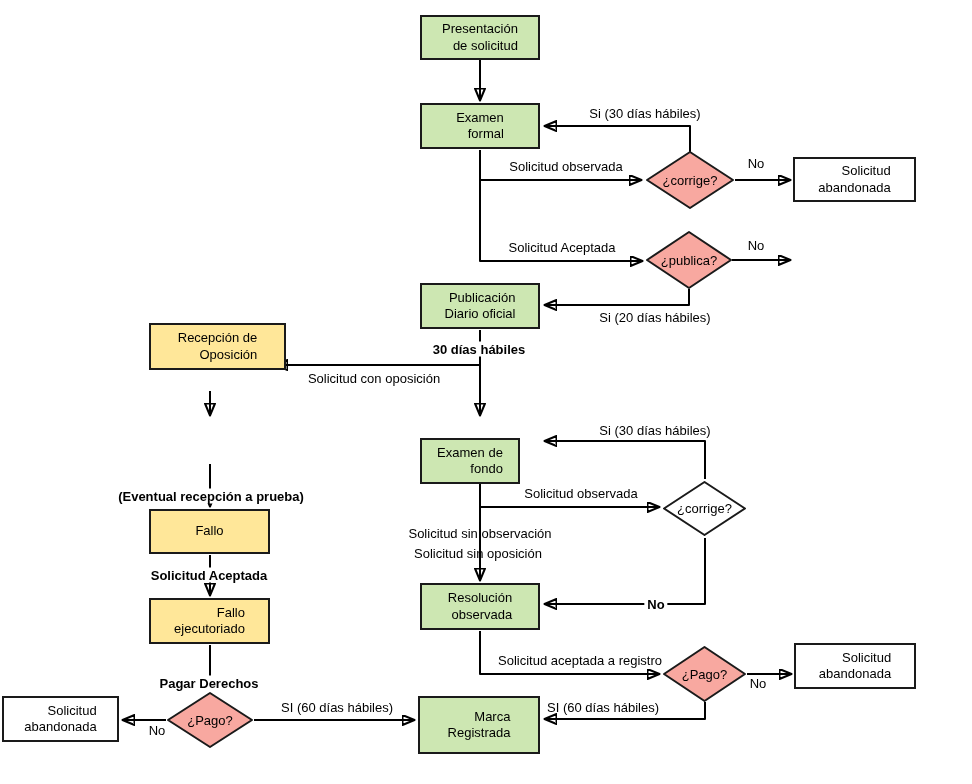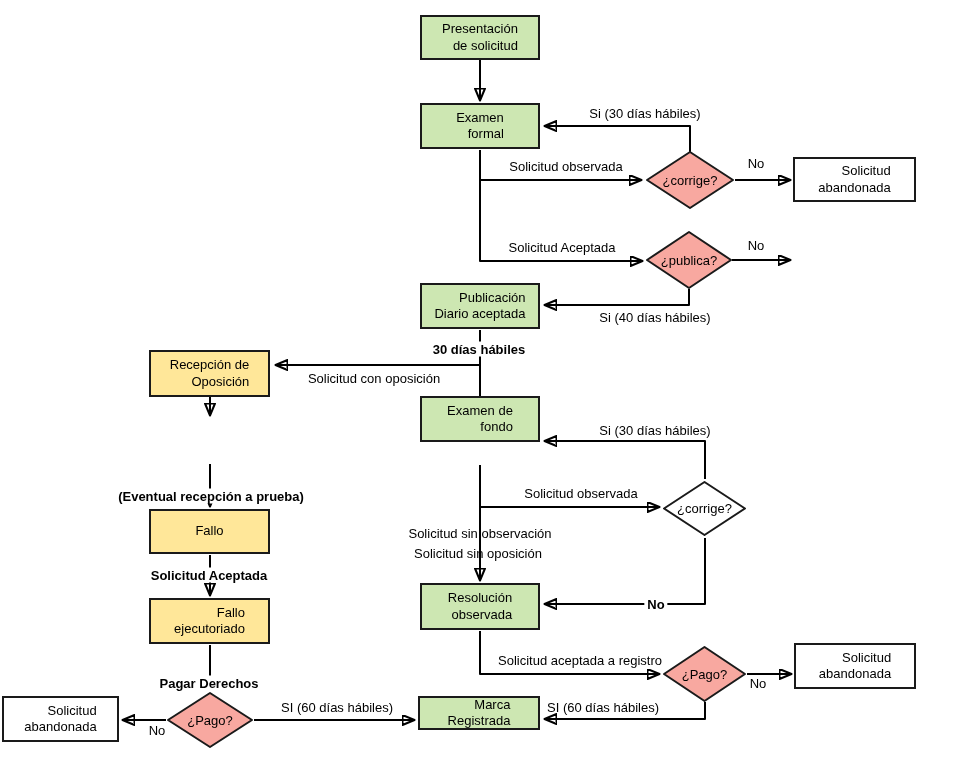--- a/index.html
+++ b/index.html
@@ -65,21 +65,21 @@
     <path d="M480,631 L480,674 L659,674" marker-end="url(#arr)"></path>
     <path d="M747,674 L791,674" marker-end="url(#arr)"></path>
     <path d="M705,702 L705,719 L545,719" marker-end="url(#arr)"></path>
   </svg>
 
   <span class="elabel" style="left:645px;top:113px">Si (30 días hábiles)</span>
   <span class="elabel" style="left:566px;top:166px">Solicitud observada</span>
   <span class="elabel" style="left:756px;top:163px">No</span>
   <span class="elabel" style="left:562px;top:247px">Solicitud Aceptada</span>
   <span class="elabel" style="left:756px;top:245px">No</span>
-  <span class="elabel" style="left:655px;top:317px">Si (40 días hábiles)</span>
+  <span class="elabel" style="left:655px;top:317px">Si (20 días hábiles)</span>
   <span class="elabel wbg" style="left:479px;top:349px">30 días hábiles</span>
   <span class="elabel" style="left:374px;top:378px">Solicitud con oposición</span>
   <span class="elabel wbg" style="left:211px;top:496px">(Eventual recepción a prueba)</span>
   <span class="elabel wbg" style="left:209px;top:575px">Solicitud Aceptada</span>
   <span class="elabel wbg" style="left:209px;top:683px">Pagar Derechos</span>
   <span class="elabel" style="left:157px;top:730px">No</span>
   <span class="elabel" style="left:337px;top:707px">SI (60 días hábiles)</span>
   <span class="elabel" style="left:655px;top:430px">Si (30 días hábiles)</span>
   <span class="elabel" style="left:581px;top:493px">Solicitud observada</span>
   <span class="elabel" style="left:480px;top:533px">Solicitud sin observación</span>
@@ -92,36 +92,36 @@
   <div class="node green" style="left:420px;top:15px;width:120px;height:45px">
       <span>Presentación
 de solicitud</span>
     </div>
   <div class="node green" style="left:420px;top:103px;width:120px;height:46px">
       <span>Examen
 formal</span>
     </div>
   <div class="node green" style="left:420px;top:283px;width:120px;height:46px">
       <span>Publicación
-Diario aceptada</span>
+Diario oficial</span>
     </div>
-  <div class="node green" style="left:420px;top:396px;width:120px;height:46px">
+  <div class="node green" style="left:420px;top:438px;width:100px;height:46px">
       <span>Examen de
 fondo</span>
     </div>
   <div class="node green" style="left:420px;top:583px;width:120px;height:47px">
       <span>Resolución
 observada</span>
     </div>
-  <div class="node green" style="left:418px;top:696px;width:122px;height:34px">
+  <div class="node green" style="left:418px;top:696px;width:122px;height:58px">
       <span>Marca
 Registrada</span>
     </div>
 
-  <div class="node yellow" style="left:149px;top:350px;width:121px;height:47px">
+  <div class="node yellow" style="left:149px;top:323px;width:137px;height:47px">
       <span>Recepción de
 Oposición</span>
     </div>
   <div class="node yellow" style="left:149px;top:509px;width:121px;height:45px">
       <span>Fallo</span>
     </div>
   <div class="node yellow" style="left:149px;top:598px;width:121px;height:46px">
       <span>Fallo
 ejecutoriado</span>
     </div>

